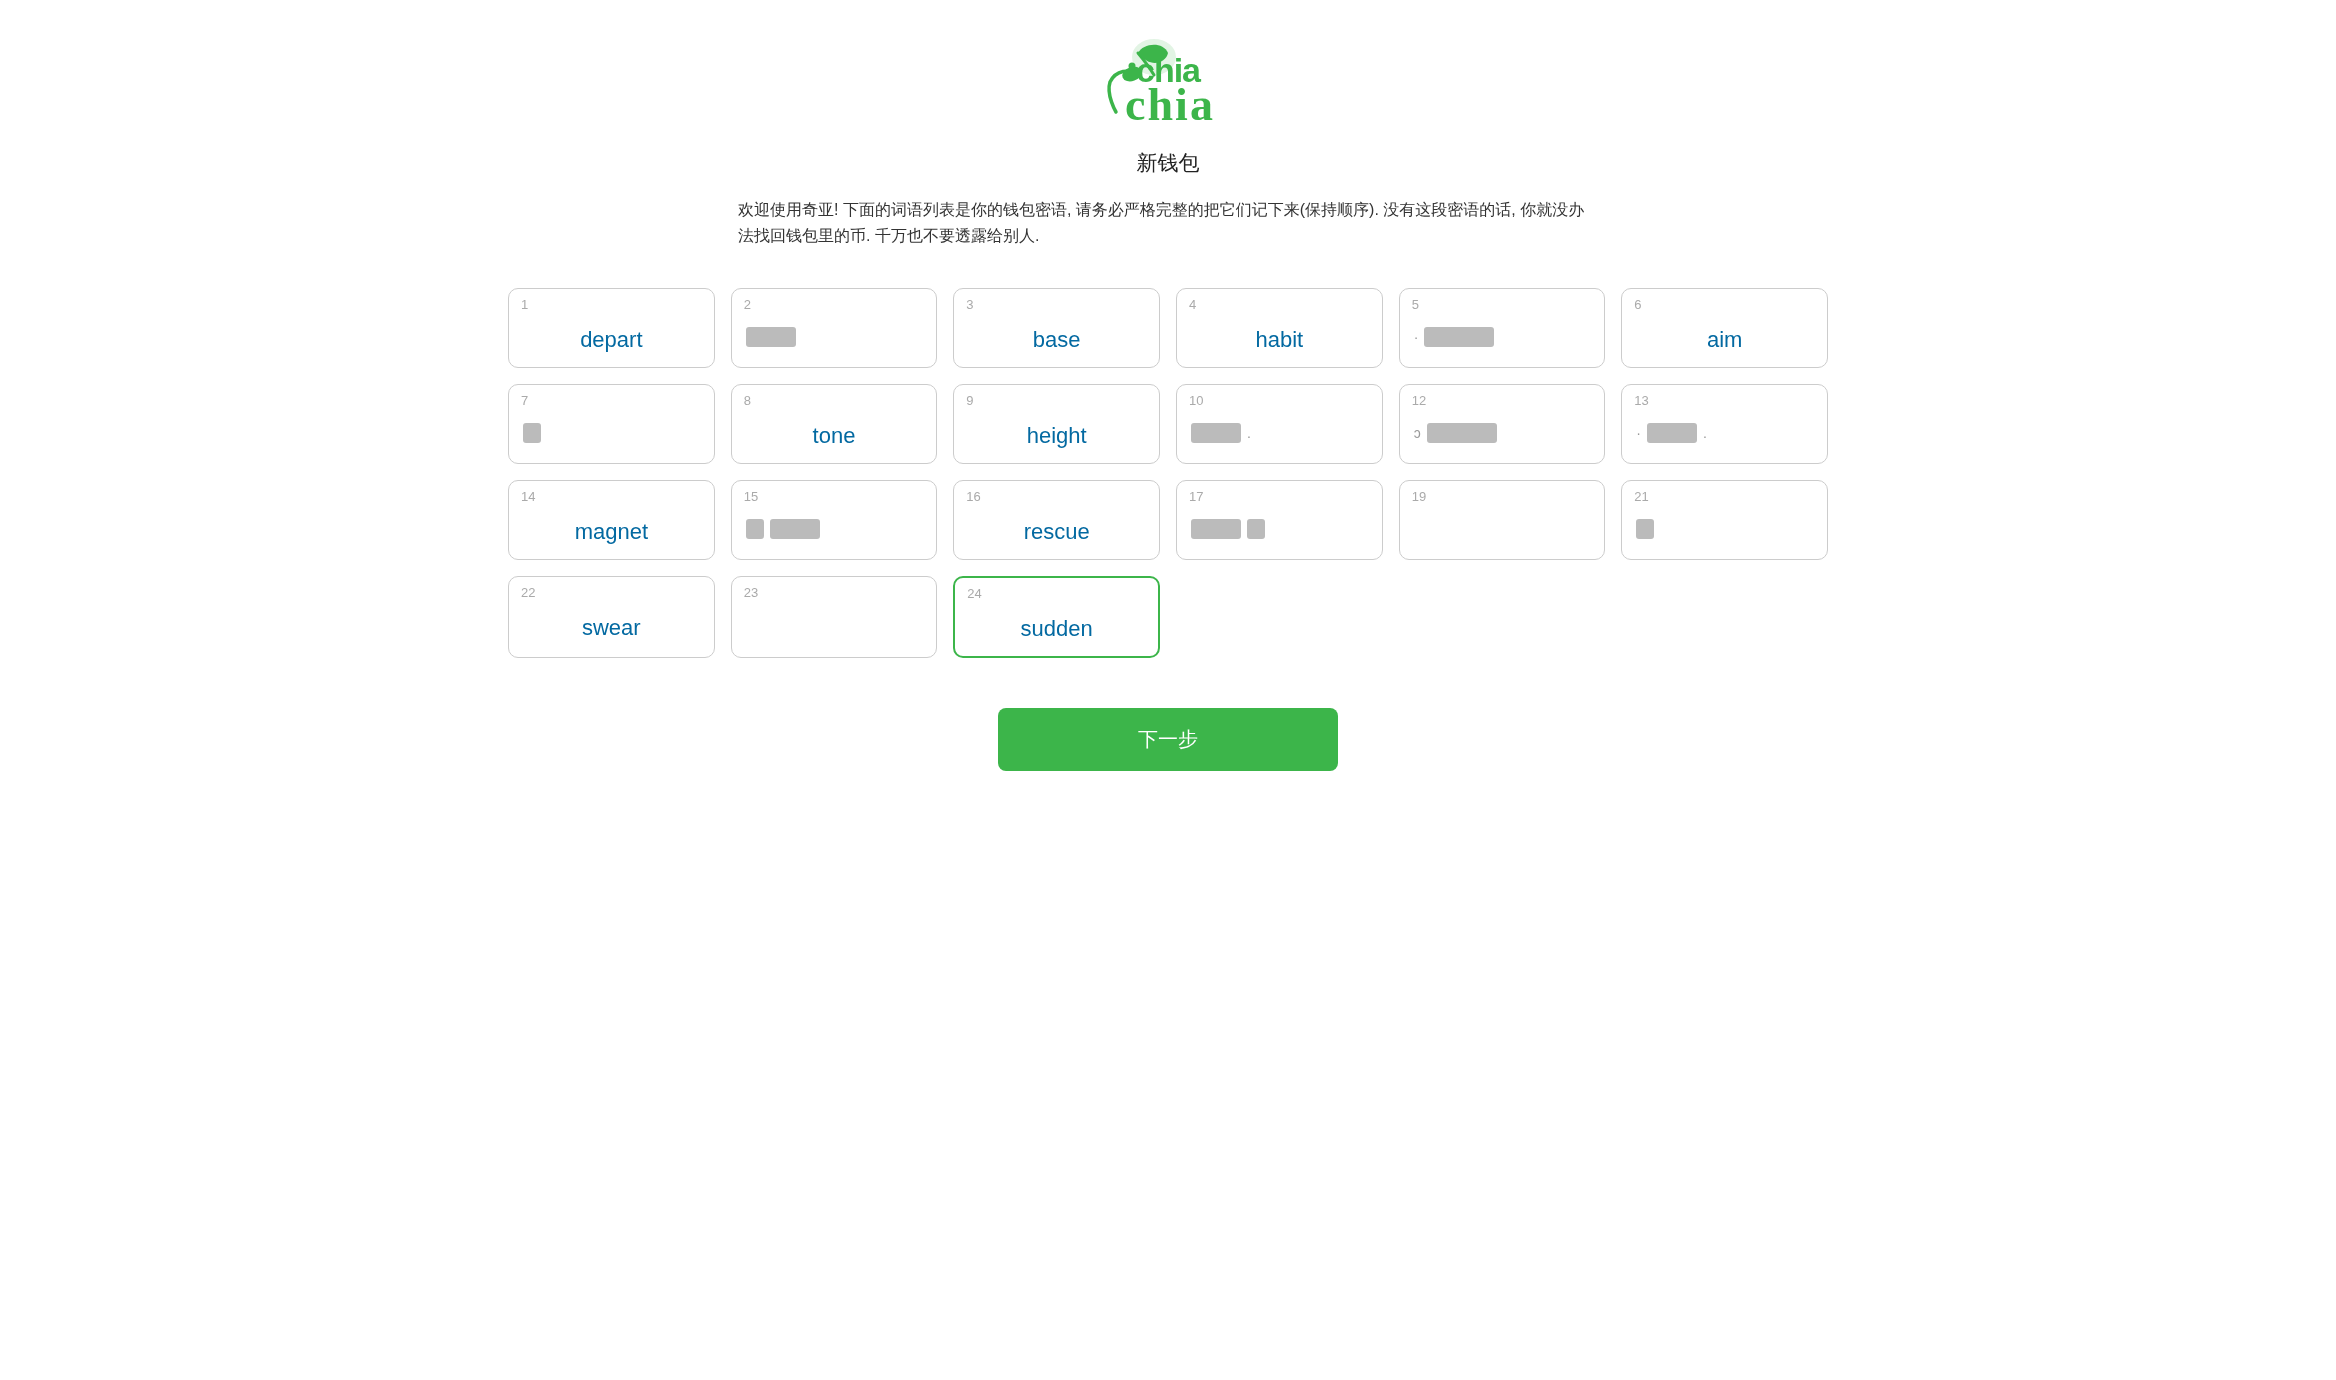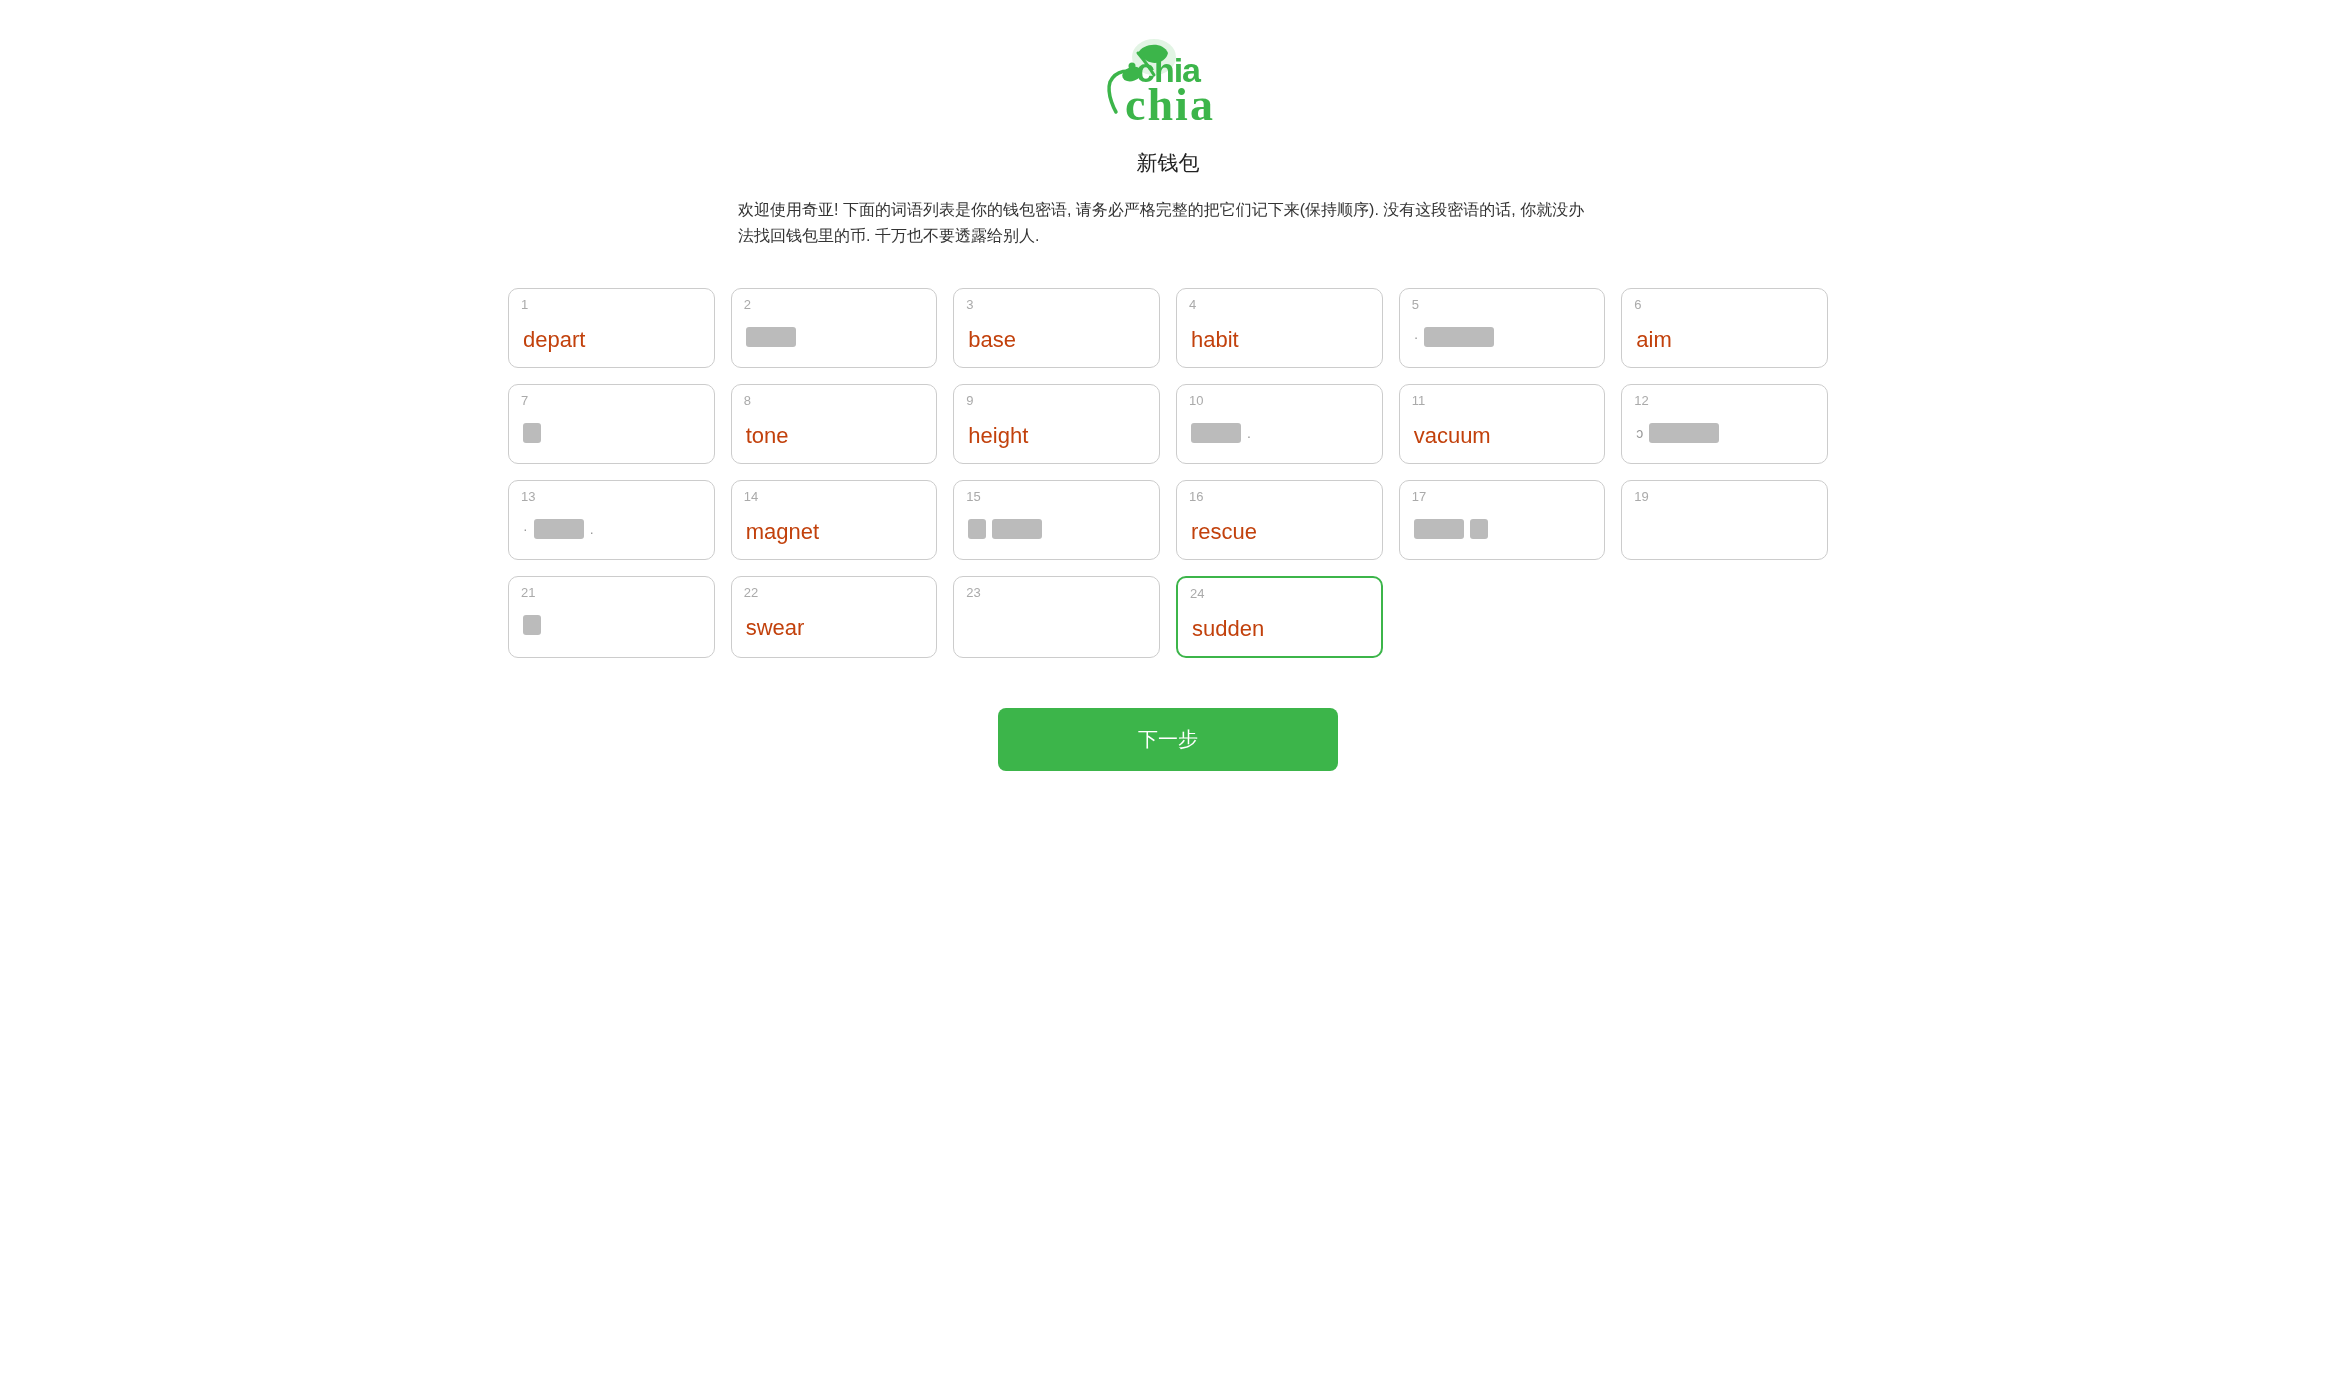--- a/index.html
+++ b/index.html
@@ -64,23 +64,24 @@
     .word-number {
       font-size: 13px;
       color: #aaa;
       position: absolute;
       top: 8px;
       left: 12px;
     }
 
     .word-text {
       font-size: 22px;
-      color: #c2410c;
+      color: #0369a1;
       margin-top: 28px;
       display: block;
+      text-align: center;
     }
 
     .word-redacted {
       margin-top: 28px;
       display: flex;
       align-items: center;
       gap: 6px;
     }
 
     .redact-block {
@@ -183,24 +184,20 @@
       <span class="word-text">height</span>
     </div>
     <div class="word-card">
       <span class="word-number">10</span>
       <div class="word-redacted">
         <div class="redact-block" style="width: 50px;"></div>
         <span style="font-size: 14px; color: rgb(153, 153, 153);">.</span>
       </div>
     </div>
     <div class="word-card">
-      <span class="word-number">11</span>
-      <span class="word-text">vacuum</span>
-    </div>
-    <div class="word-card">
       <span class="word-number">12</span>
       <div class="word-redacted">
         <span style="font-size: 14px; color: rgb(153, 153, 153);">ↄ</span>
         <div class="redact-block" style="width: 70px;"></div>
       </div>
     </div>
     <div class="word-card">
       <span class="word-number">13</span>
       <div class="word-redacted">
         <span style="font-size: 14px; color: rgb(153, 153, 153);">·</span>

